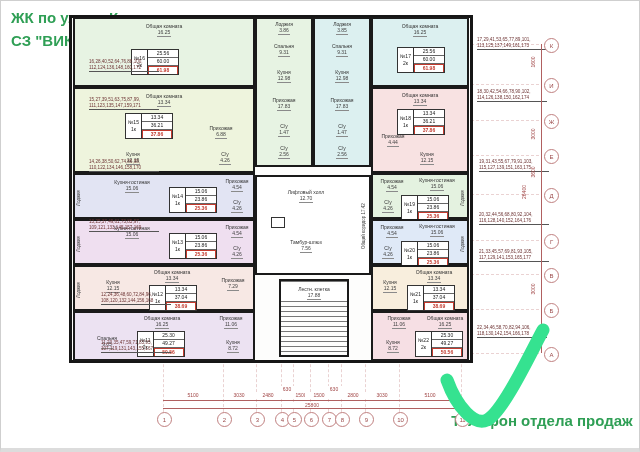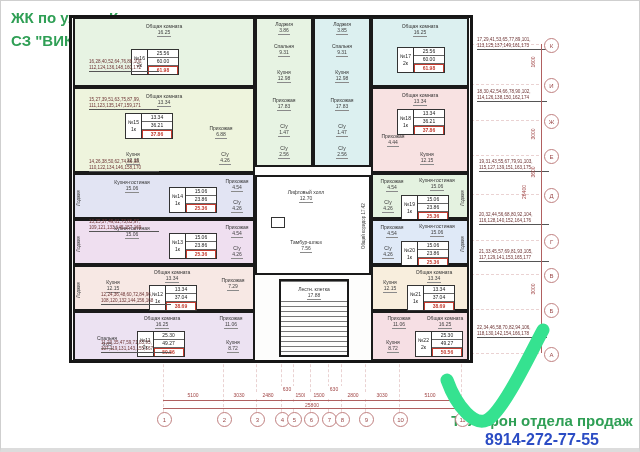--- a/index.html
+++ b/index.html
@@ -355,16 +355,15 @@
   <div class="axc" style="left:543px;top:267px">В</div>
   <div class="axc" style="left:543px;top:302px">Б</div>
   <div class="axc" style="left:543px;top:346px">А</div>
 
   <svg class="check" style="left:432px;top:315px" width="120" height="120" viewBox="0 0 120 120">
     <path d="M14 64 C24 92 42 110 54 104 C70 96 98 36 110 14" stroke="#35e290" stroke-width="13" fill="none" stroke-linecap="round"></path>
   </svg>
 
   <div class="phone">
     <div class="pl">Телефон отдела продаж</div>
-    <div class="pn">8914-272-77-55</div>
   </div>
 
 </div>
 
 </body></html>

